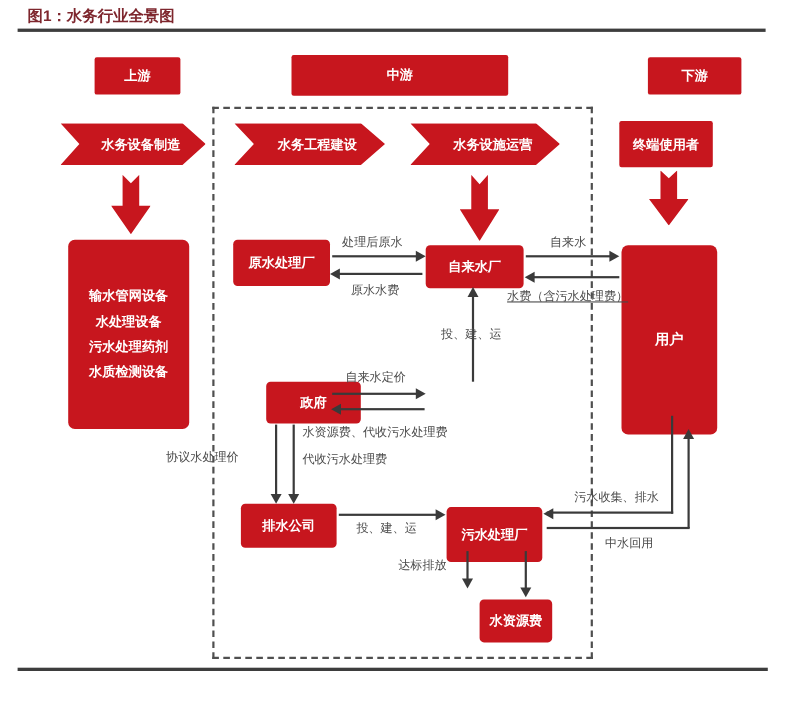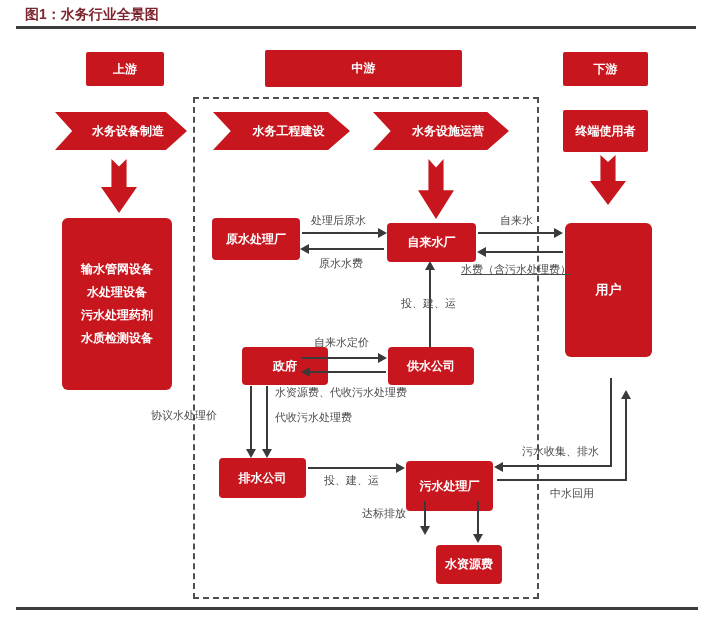--- a/index.html
+++ b/index.html
@@ -53,21 +53,21 @@
 </head>
 <body>
 
 <div class="canvas">
 
   <div class="fig-title">图1：水务行业全景图</div>
   <div class="rule rule-top"></div>
 
   <div class="redbox sq" style="left:86px;top:52px;width:78px;height:34px;">上游</div>
   <div class="redbox sq" style="left:265px;top:50px;width:197px;height:37px;">中游</div>
-  <div class="redbox sq" style="left:563px;top:52px;width:85px;height:34px;">下游</div>
+  <div class="redbox sq" style="left:589px;top:52px;width:85px;height:34px;">下游</div>
 
   <div class="dashed-frame"></div>
 
   <div class="chevron" style="left:55px;width:132px;">水务设备制造</div>
   <div class="chevron" style="left:213px;width:137px;">水务工程建设</div>
   <div class="chevron" style="left:373px;width:136px;">水务设施运营</div>
 
   <div class="redbox sq" style="left:563px;top:110px;width:85px;height:42px;">终端使用者</div>
 
   <div class="block-arrow" style="left:101px;top:159px;width:36px;height:54px;"></div>
@@ -77,26 +77,25 @@
   <div class="redbox" style="left:62px;top:218px;width:110px;height:172px;flex-direction:column;border-radius:6px;">
     <div class="list-line">输水管网设备</div>
     <div class="list-line">水处理设备</div>
     <div class="list-line">污水处理药剂</div>
     <div class="list-line">水质检测设备</div>
   </div>
 
   <div class="redbox" style="left:387px;top:223px;width:89px;height:39px;">自来水厂</div>
   <div class="redbox" style="left:212px;top:218px;width:88px;height:42px;">原水处理厂</div>
   <div class="redbox" style="left:210px;top:347px;width:86px;height:38px;margin-left:32px;">政府</div>
-  <div class="redbox" style="left:388px;top:347px;width:86px;height:38px;">供水公司</div>
   <div class="redbox" style="left:219px;top:458px;width:87px;height:40px;">排水公司</div>
   <div class="redbox" style="left:406px;top:461px;width:87px;height:50px;">污水处理厂</div>
   <div class="redbox" style="left:436px;top:545px;width:66px;height:39px;">水资源费</div>
 
-  <div class="redbox" style="left:565px;top:223px;width:87px;height:134px;font-size:13px;border-radius:6px;">用户</div>
+  <div class="redbox" style="left:565px;top:223px;width:87px;height:172px;font-size:13px;border-radius:6px;">用户</div>
 
   <div class="line hline" style="left:302px;top:232px;width:78px;"></div>
   <div class="ah ah-right" style="left:378px;top:228px;"></div>
   <div class="flow-label" style="left:311px;top:213px;">处理后原水</div>
 
   <div class="line hline" style="left:308px;top:248px;width:76px;"></div>
   <div class="ah ah-left" style="left:300px;top:244px;"></div>
   <div class="flow-label" style="left:319px;top:256px;">原水水费</div>
 
   <div class="line hline" style="left:478px;top:232px;width:78px;"></div>

